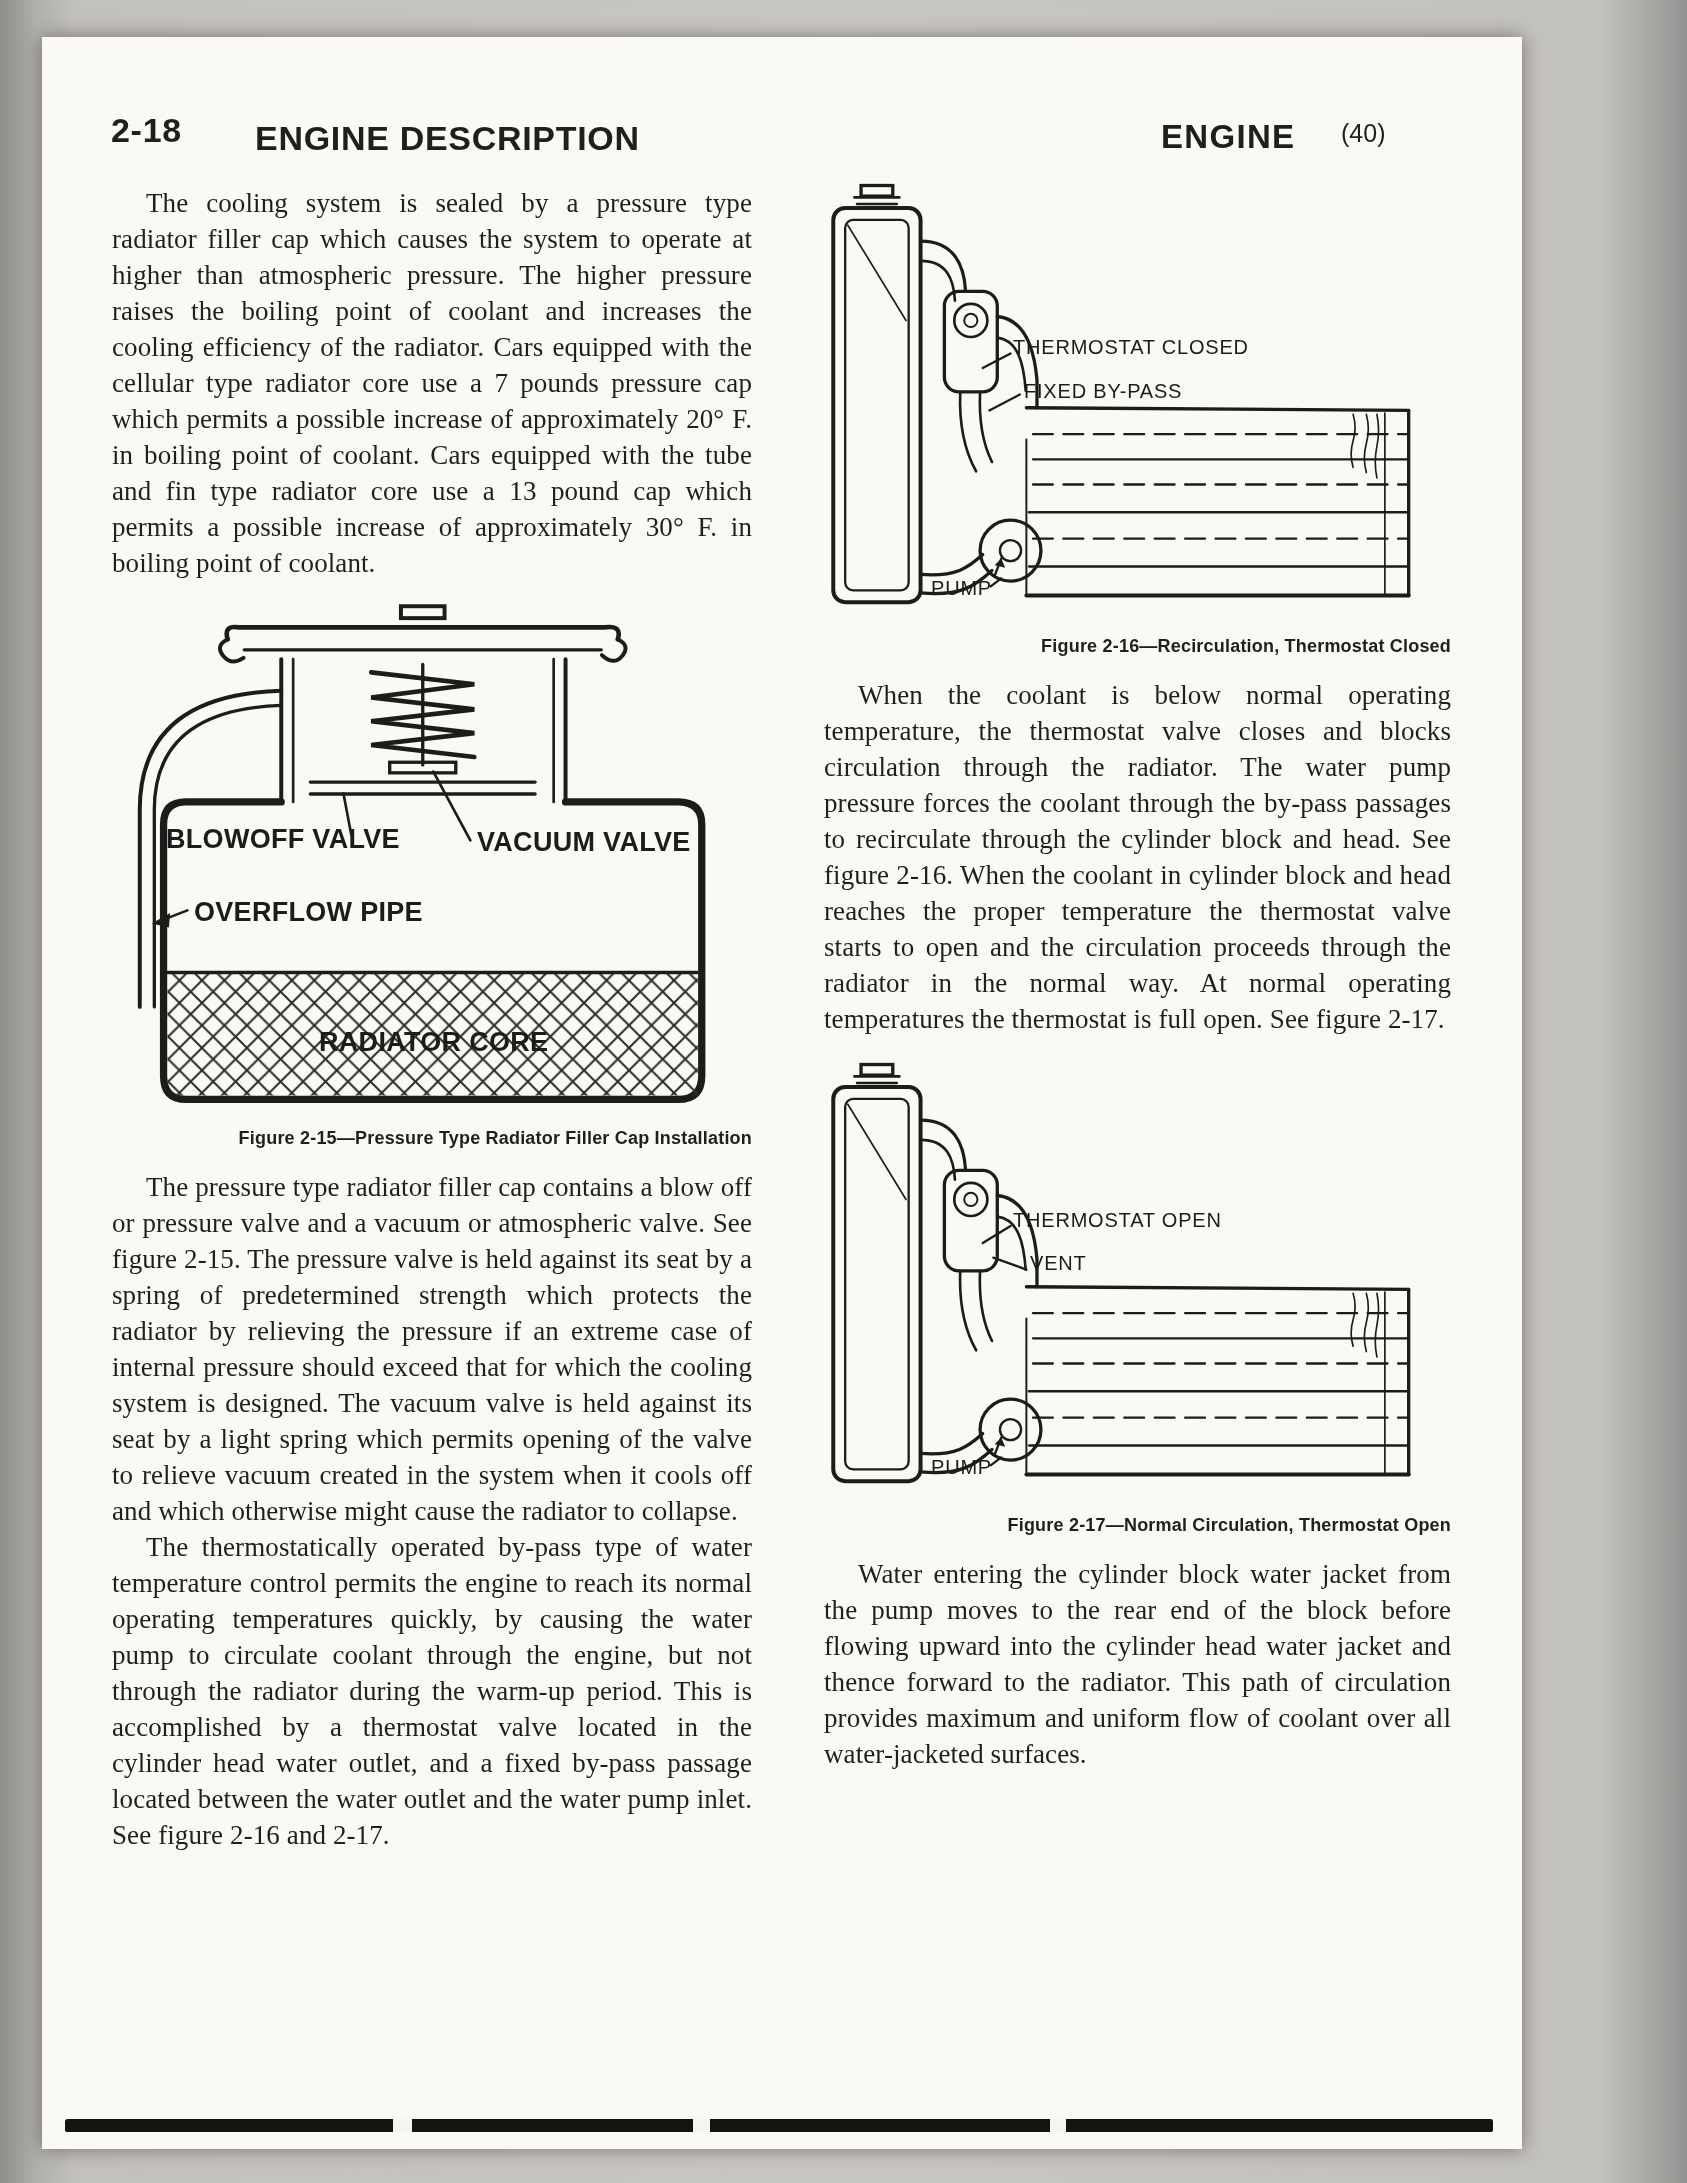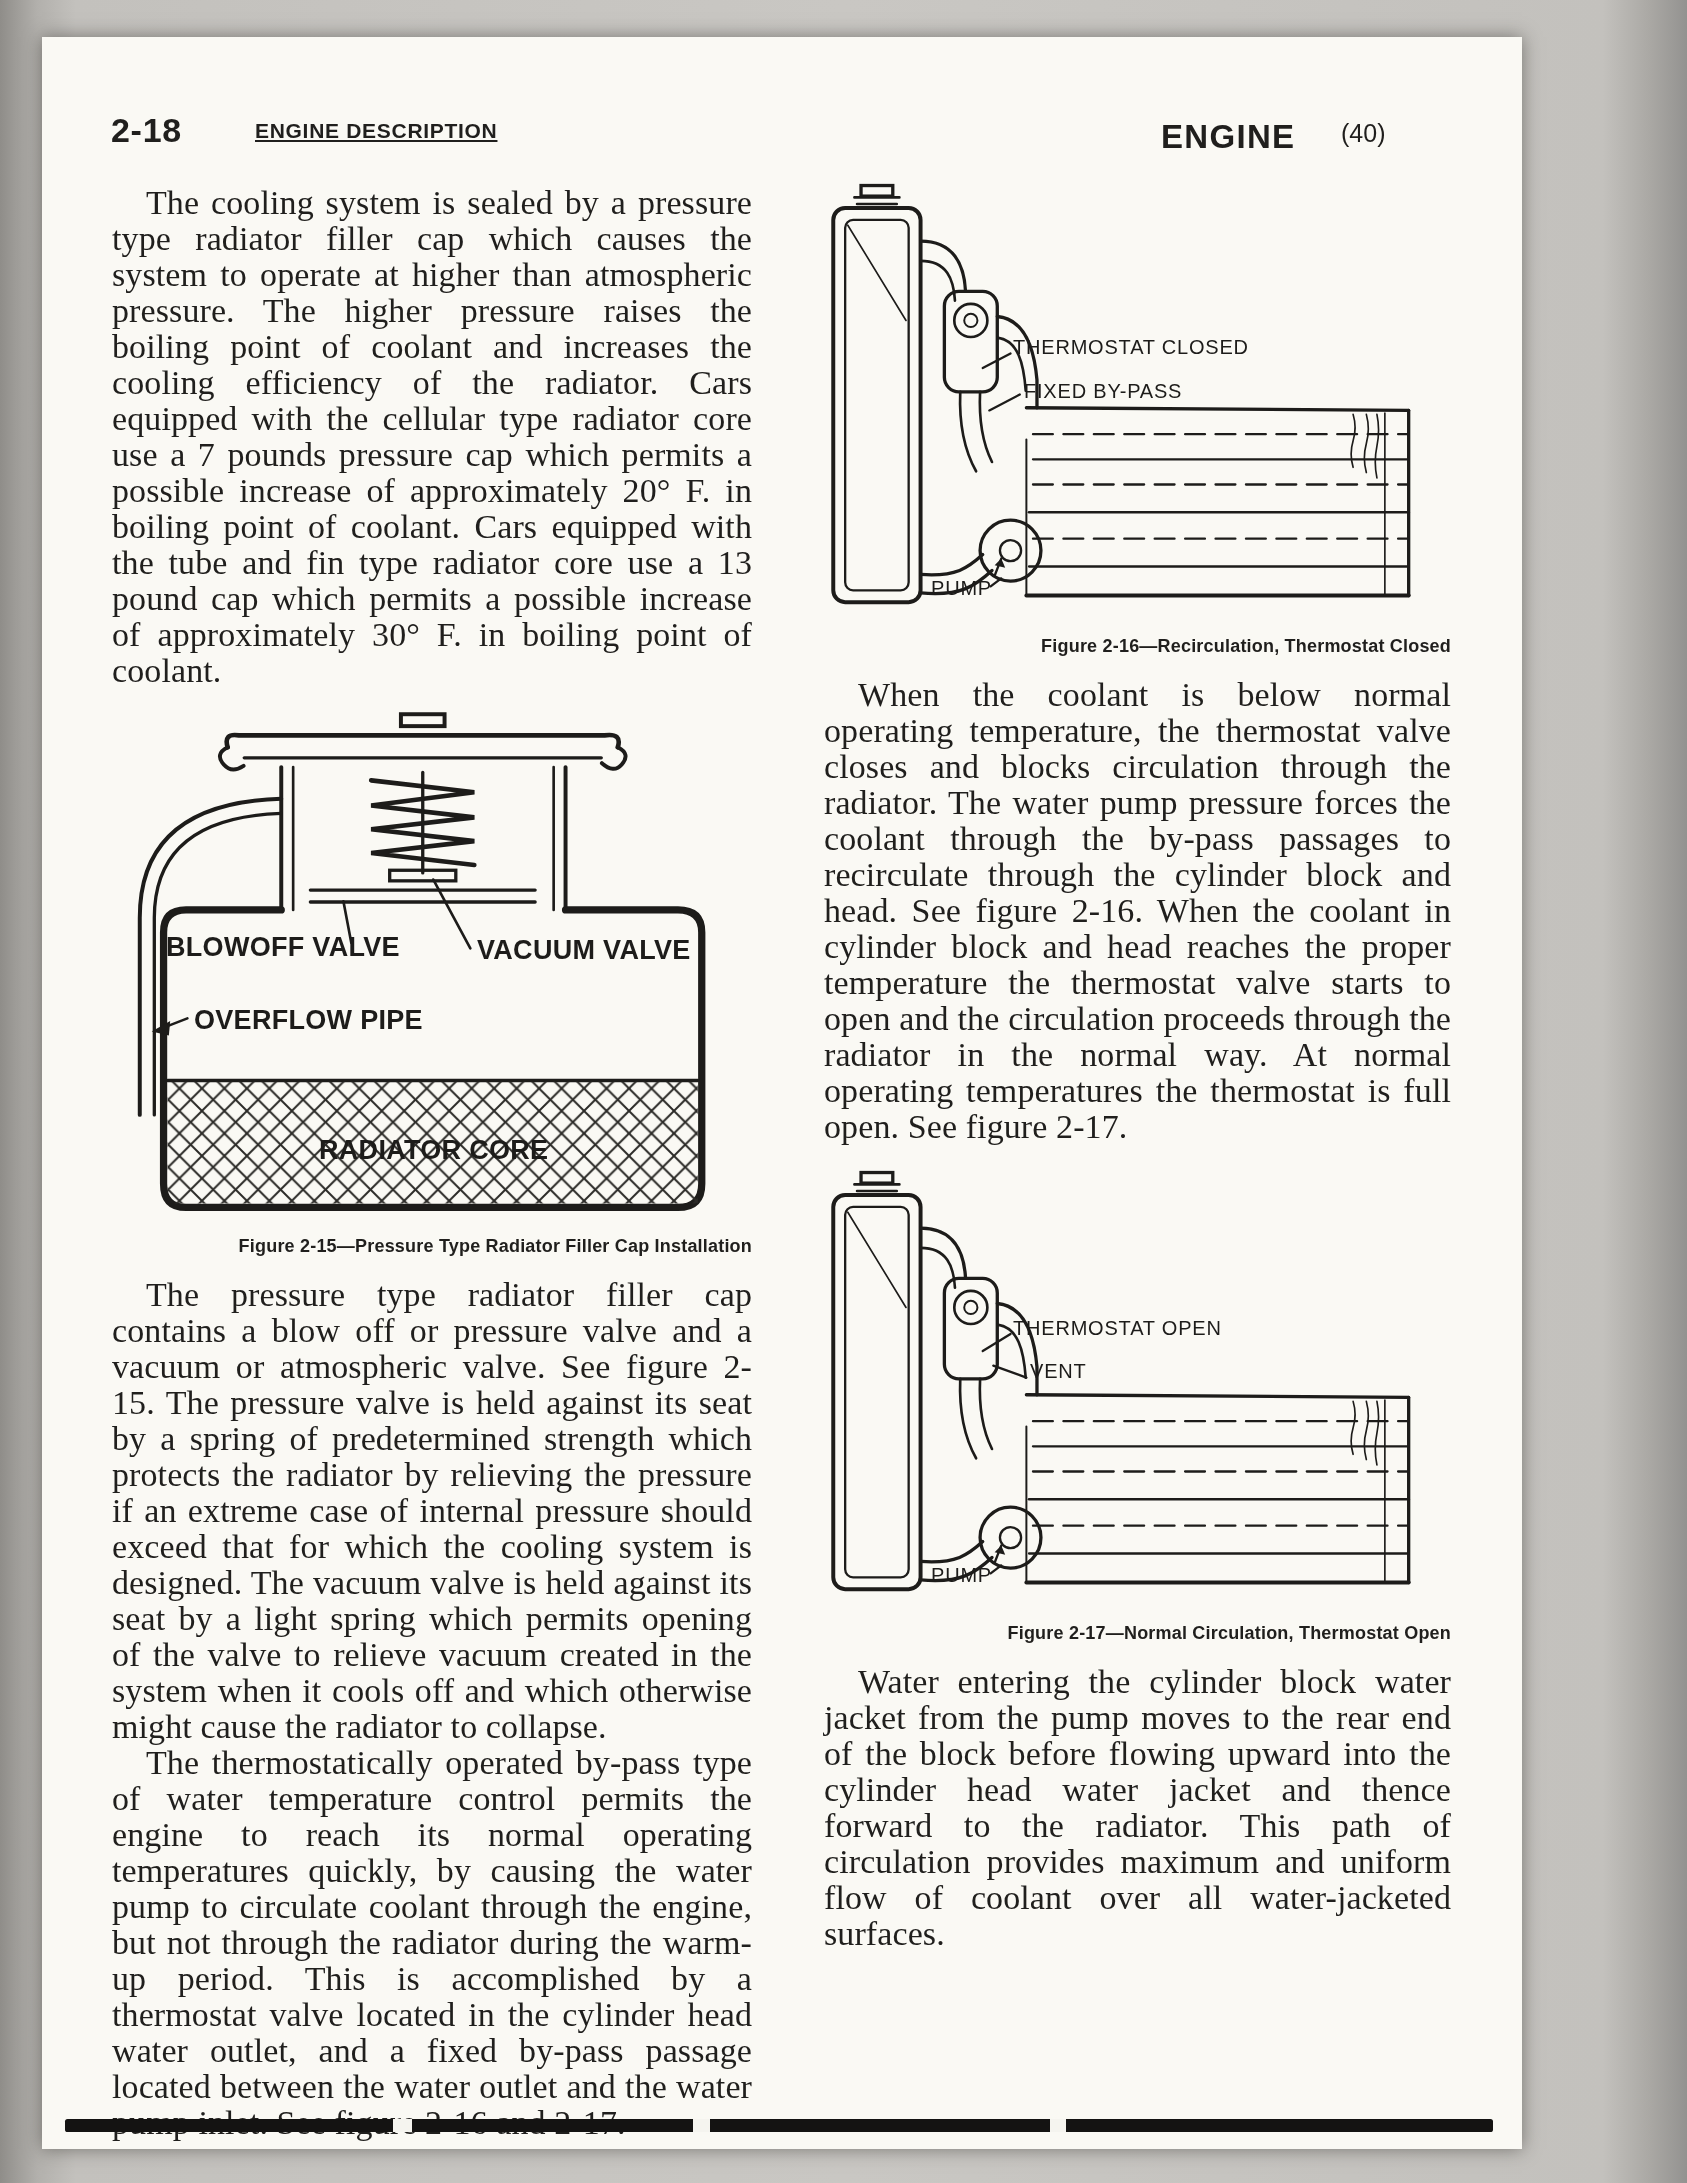--- a/index.html
+++ b/index.html
@@ -13,30 +13,30 @@
     position:relative;width:1687px;height:2183px;overflow:hidden;
     background:linear-gradient(90deg,#8f8d89 0%,#b2b0ac 2.2%,#c3c1bd 4.5%,#c9c7c3 50%,#c3c1bd 95%,#aaa8a4 97.8%,#939290 100%);
   }
   .page{
     position:absolute;left:42px;top:37px;width:1480px;height:2112px;
     background:#faf9f4;
     box-shadow:0 0 17px rgba(40,38,34,.5);
   }
   .hdr{position:absolute;font-family:"Liberation Sans",sans-serif;font-weight:bold;white-space:nowrap;}
   .hdr-pagenum{left:69px;top:74px;font-size:34px;letter-spacing:0.7px;}
-  .hdr-section{left:213px;top:82px;font-size:21px;letter-spacing:0.7px;text-decoration:underline;}
+  .hdr-section{left:213px;top:82px;font-size:34px;letter-spacing:0.7px;}
   .hdr-engine{left:1119px;top:81px;font-size:33px;letter-spacing:1.3px;}
   .hdr-folio{left:1299px;top:82px;font-size:25px;font-weight:normal;}
 
   .col{position:absolute;text-align:justify;}
   .col-left{left:70px;top:148px;width:640px;}
   .col-right{left:746px;top:143px;width:627px;margin-left:36px;}
 
   p.body-text{
-    margin:0;font-size:34px;line-height:36px;text-indent:34px;
+    margin:0;font-size:27px;line-height:36px;text-indent:34px;
     letter-spacing:0.1px;
   }
 
   figure{margin:0;position:relative;}
   .fig-draw{position:relative;}
   .fig-1515{width:640px;height:511px;margin-top:17px;}
   .fig-engine{width:627px;height:437px;}
   .fig-2-17{margin-top:22.5px;}
   figcaption{
     font-family:"Liberation Sans",sans-serif;font-weight:bold;

